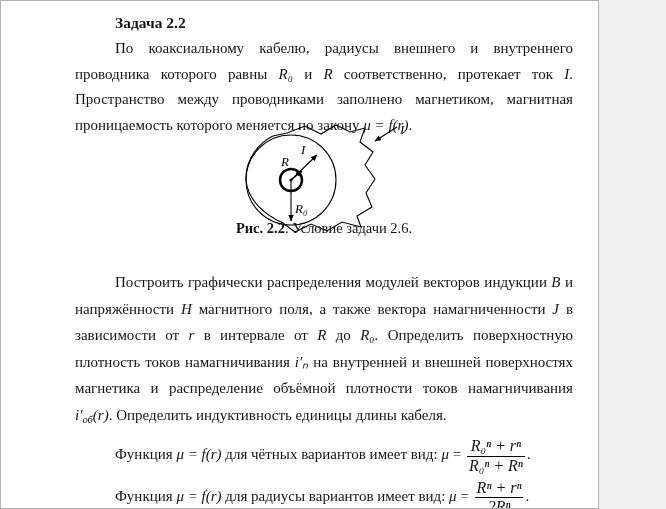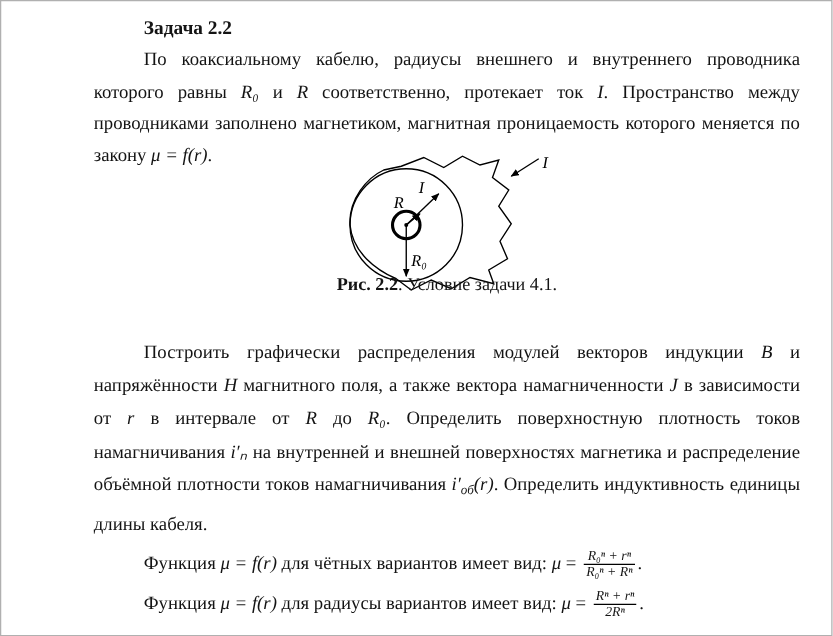--- a/index.html
+++ b/index.html
@@ -1,40 +1,40 @@
 <!DOCTYPE html>
 <html><head>
 <meta charset="utf-8">
 <style>
   * { margin:0; padding:0; box-sizing:border-box; }
   html,body { width:666px; height:509px; }
   body { background:#f0f0f0; font-family:"Liberation Serif","DejaVu Serif",serif; }
   .page {
     position:absolute; top:0; left:0;
-    width:666px; height:509px;
+    width:599px; height:509px;
     background:#ffffff;
     border:1px solid #b0b0b0;
     padding:13px 25px 0 74px;
     color:#141414;
     font-size:15px;
     overflow:hidden;
   }
   .title { font-size:15.5px; font-weight:bold; padding-left:40px; margin-bottom:4px; }
   .para  { text-align:justify; text-indent:40px; line-height:25.5px;font-family:Liberation Serif, serif; }
   .para2 { line-height:26.5px; margin-top:32px; }
   .figure { height:100px; margin-top:-18px; text-align:center; }
   .figure svg { display:block; margin:0 auto; }
   .caption { text-align:center; font-size:14.5px; margin-top:0px; }
   .it { font-style:italic; }
   .bd { font-weight:bold; }
   .sb { font-size:0.7em; vertical-align:-0.3em; }
   .formula-line { padding-left:40px; margin-top:4px; line-height:28px; white-space:nowrap; }
   .frac {
     display:inline-block; vertical-align:middle; text-align:center;
-    font-style:italic; font-size:11px; line-height:1.15; margin:0 2px;
+    font-style:italic; font-size:16px; line-height:1.15; margin:0 2px;
   }
   .frac .num { display:block; border-bottom:1px solid #000; padding:0 2px; }
   .frac .den { display:block; padding:0 2px; }
   svg text { font-family:"Liberation Serif","DejaVu Serif",serif; font-style:italic; font-size:13px; fill:#000; }
   svg .shape { fill:none; stroke:#000; stroke-width:1.1; }
   svg .inner { fill:none; stroke:#000; stroke-width:2.5; }
   svg line { stroke:#000; stroke-width:1.1; }
 </style>
 </head>
 <body>
@@ -60,21 +60,21 @@
       <line x1="62" y1="60" x2="73" y2="51" marker-end="url(#ah)"></line>
       <line x1="62" y1="60" x2="62" y2="101" marker-end="url(#ah)"></line>
       <line x1="168" y1="7" x2="146" y2="21" marker-end="url(#ah)"></line>
       <text x="72" y="34">I</text>
       <text x="52" y="46">R</text>
       <text x="66" y="93">R₀</text>
       <text x="171" y="14">I</text>
     </svg>
   </div>
 
-  <div class="caption"><span class="bd">Рис. 2.2</span><span>. Условие задачи 4.1.</span></div>
+  <div class="caption"><span class="bd">Рис. 2.2</span><span>. Условие задачи 2.6.</span></div>
 
   <p class="para para2"><span>Построить графически распределения модулей векторов индукции </span><span class="it">B</span><span> и напряжённости </span><span class="it">H</span><span> магнитного поля, а также вектора намагниченности </span><span class="it">J</span><span> в зависимости от </span><span class="it">r</span><span> в интервале от </span><span class="it">R</span><span> до </span><span class="it">R₀</span><span>. Определить поверхностную плотность токов намагничивания </span><span class="it">i′ₙ</span><span> на внутренней и внешней поверхностях магнетика и распределение объёмной плотности токов намагничивания </span><span class="it">i′</span><span class="it sb">об</span><span class="it">(r)</span><span>. Определить индуктивность единицы длины кабеля.</span></p>
 
   <div class="formula-line">
     <span><span>Функция </span><span class="it">μ = f(r)</span><span> для чётных вариантов имеет вид: </span><span class="it">μ</span><span> = </span></span><span class="frac"><span class="num">R₀ⁿ + rⁿ</span><span class="den">R₀ⁿ + Rⁿ</span></span><span>.</span>
   </div>
 
   <div class="formula-line">
     <span><span>Функция </span><span class="it">μ = f(r)</span><span> для радиусы вариантов имеет вид: </span><span class="it">μ</span><span> = </span></span><span class="frac"><span class="num">Rⁿ + rⁿ</span><span class="den">2Rⁿ</span></span><span>.</span>
   </div>

